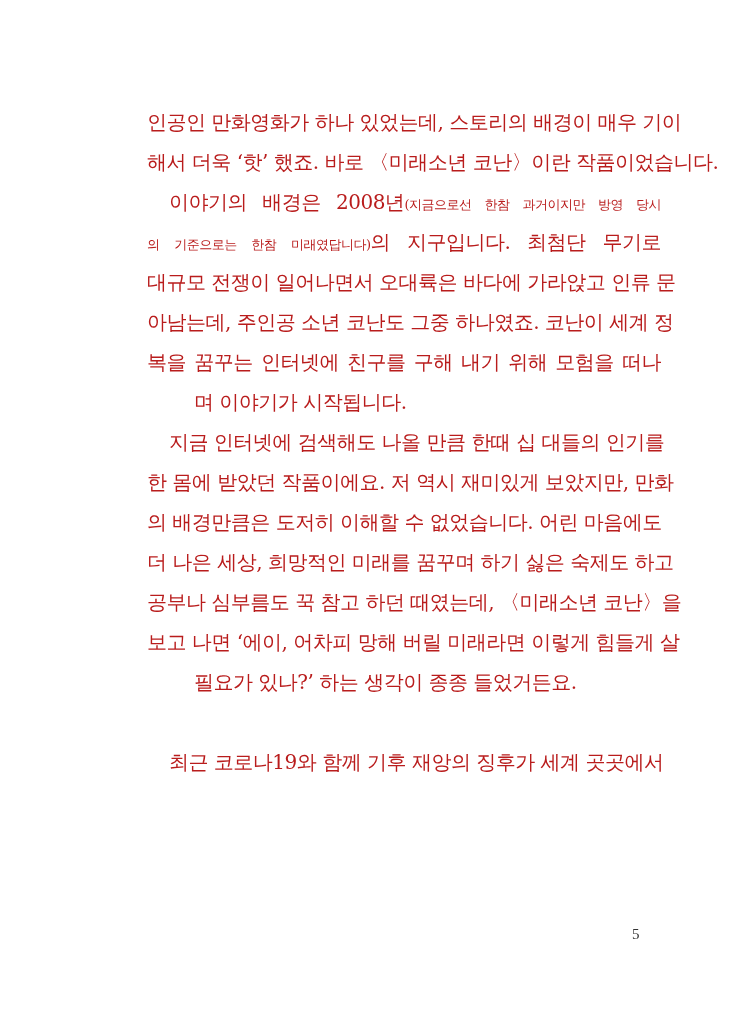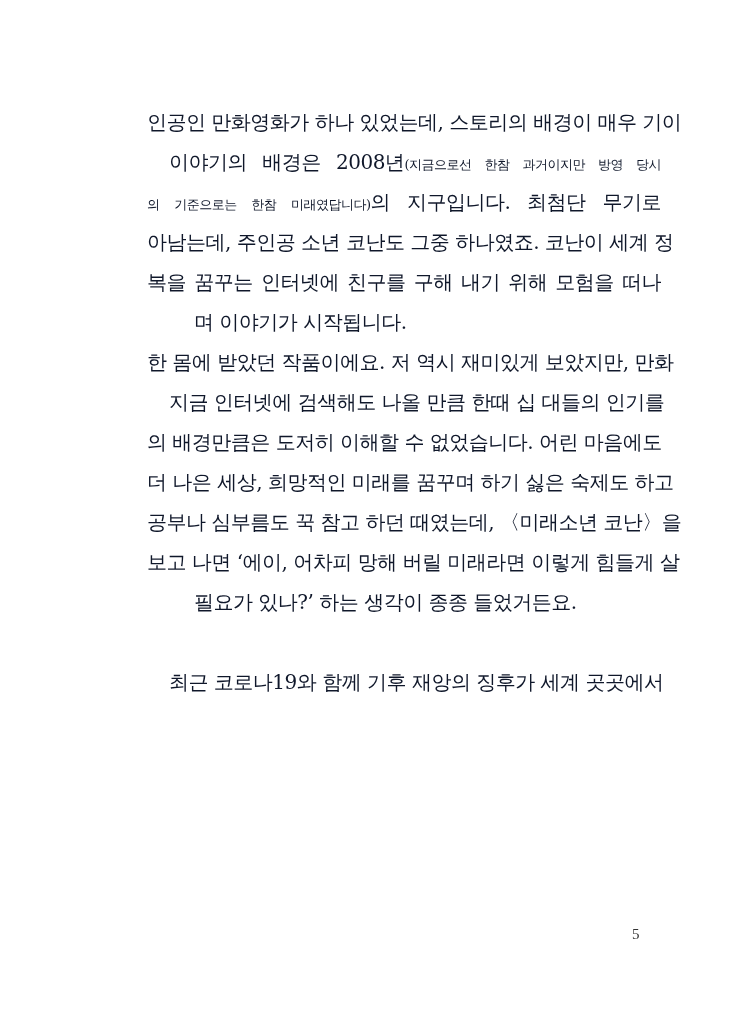--- a/index.html
+++ b/index.html
@@ -1,21 +1,21 @@
 <!DOCTYPE html>
 <html><head>
 <meta charset="utf-8">
 <style>
   html, body { margin: 0; padding: 0; background: #ffffff; }
   body { width: 743px; height: 1024px; position: relative; overflow: hidden; }
   .page { position: absolute; left: 0; top: 0; width: 743px; height: 1024px; background: #fff; }
   .text-block {
     position: absolute; left: 147px; top: 102px; width: 514px;
     font-family: "DejaVu Serif", "Liberation Serif", serif;
-    color: #0f172a;
+    color: #b91c1c;
   }
   .line {
     height: 40px; line-height: 40px; font-size: 20px;
     white-space: nowrap; overflow: visible;
     text-align: justify; text-align-last: justify;
     letter-spacing: -0.5px;
   }
   .line.last { text-align: left; text-align-last: left; margin-left: 47px; }
   .line.indent { padding-left: 22px; }
   .line .small { font-size: 13px; }
@@ -24,27 +24,29 @@
     position: absolute; left: 632px; top: 926px;
     font-family: "Liberation Serif", serif; font-size: 15px; color: #333;
   }
 </style>
 </head>
 <body>
 
 <div class="page">
   <div class="text-block">
     <div class="line">인공인 만화영화가 하나 있었는데, 스토리의 배경이 매우 기이</div>
+    <div class="line">해서 더욱 ‘핫’ 했죠. 바로 〈미래소년 코난〉이란 작품이었습니다.</div>
     <div class="line indent"><span>이야기의 배경은 2008년</span><span class="small">(지금으로선 한참 과거이지만 방영 당시</span></div>
     <div class="line"><span class="small">의 기준으로는 한참 미래였답니다)</span><span>의 지구입니다. 최첨단 무기로</span></div>
+    <div class="line">대규모 전쟁이 일어나면서 오대륙은 바다에 가라앉고 인류 문</div>
     <div class="line">아남는데, 주인공 소년 코난도 그중 하나였죠. 코난이 세계 정</div>
     <div class="line">복을 꿈꾸는 인터넷에 친구를 구해 내기 위해 모험을 떠나</div>
     <div class="line last">며 이야기가 시작됩니다.</div>
+    <div class="line indent">지금 인터넷에 검색해도 나올 만큼 한때 십 대들의 인기를</div>
     <div class="line">한 몸에 받았던 작품이에요. 저 역시 재미있게 보았지만, 만화</div>
-    <div class="line indent">지금 인터넷에 검색해도 나올 만큼 한때 십 대들의 인기를</div>
     <div class="line">의 배경만큼은 도저히 이해할 수 없었습니다. 어린 마음에도</div>
     <div class="line">더 나은 세상, 희망적인 미래를 꿈꾸며 하기 싫은 숙제도 하고</div>
     <div class="line">공부나 심부름도 꾹 참고 하던 때였는데, 〈미래소년 코난〉을</div>
     <div class="line">보고 나면 ‘에이, 어차피 망해 버릴 미래라면 이렇게 힘들게 살</div>
     <div class="line last">필요가 있나?’ 하는 생각이 종종 들었거든요.</div>
     <div class="gap"></div>
     <div class="line indent">최근 코로나19와 함께 기후 재앙의 징후가 세계 곳곳에서</div>
   </div>
   <div class="page-number">5</div>
 </div>

